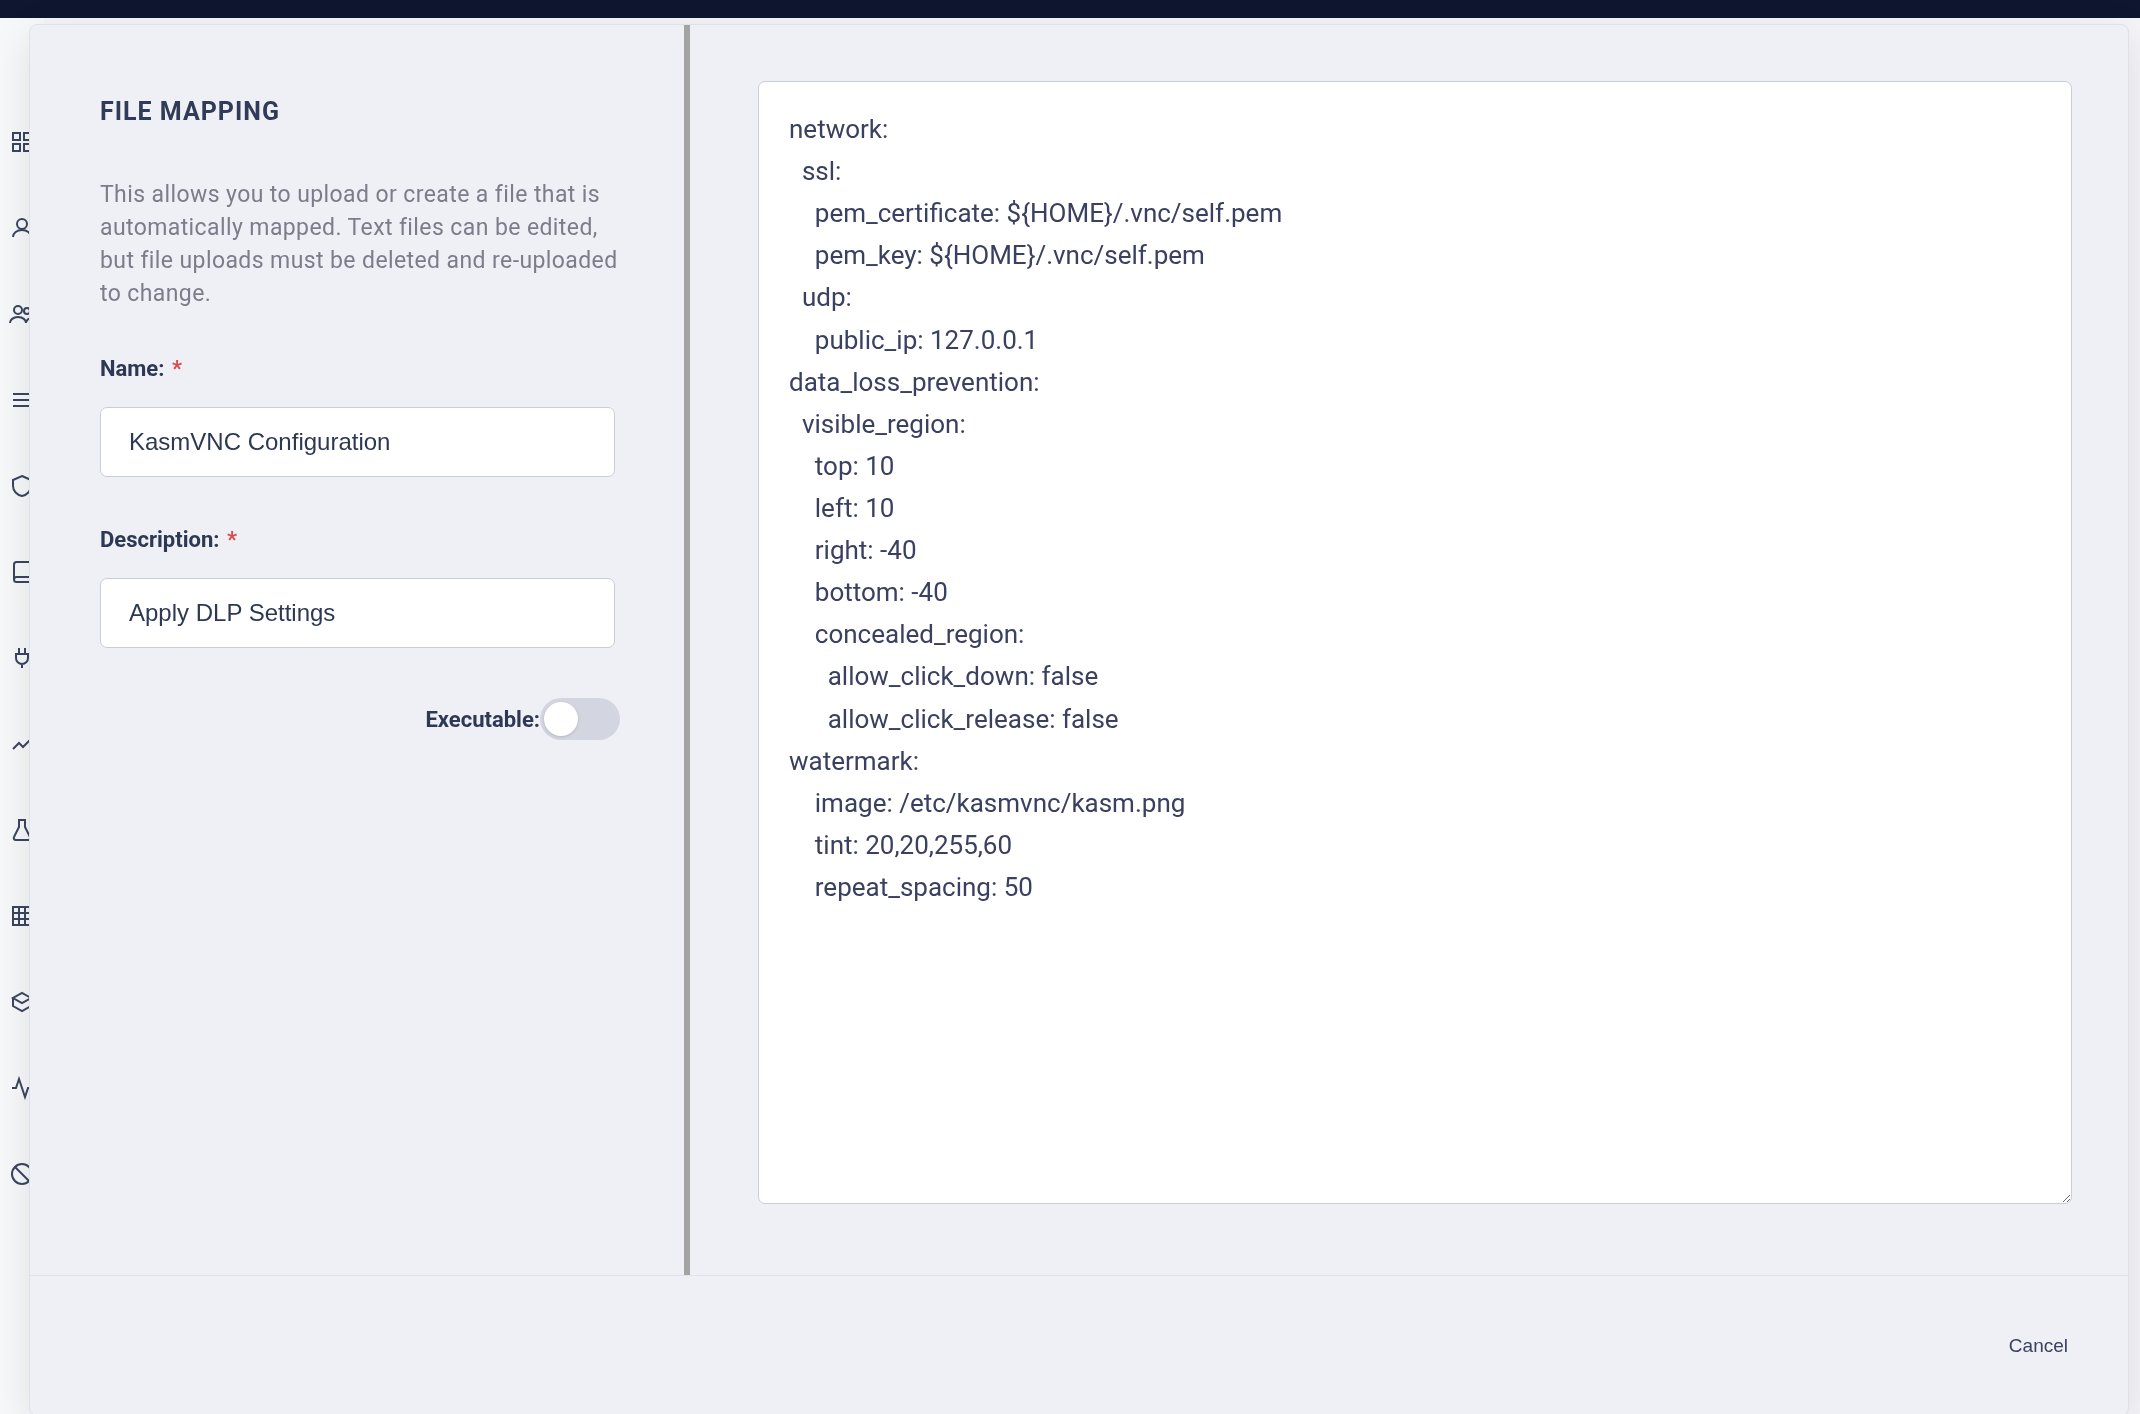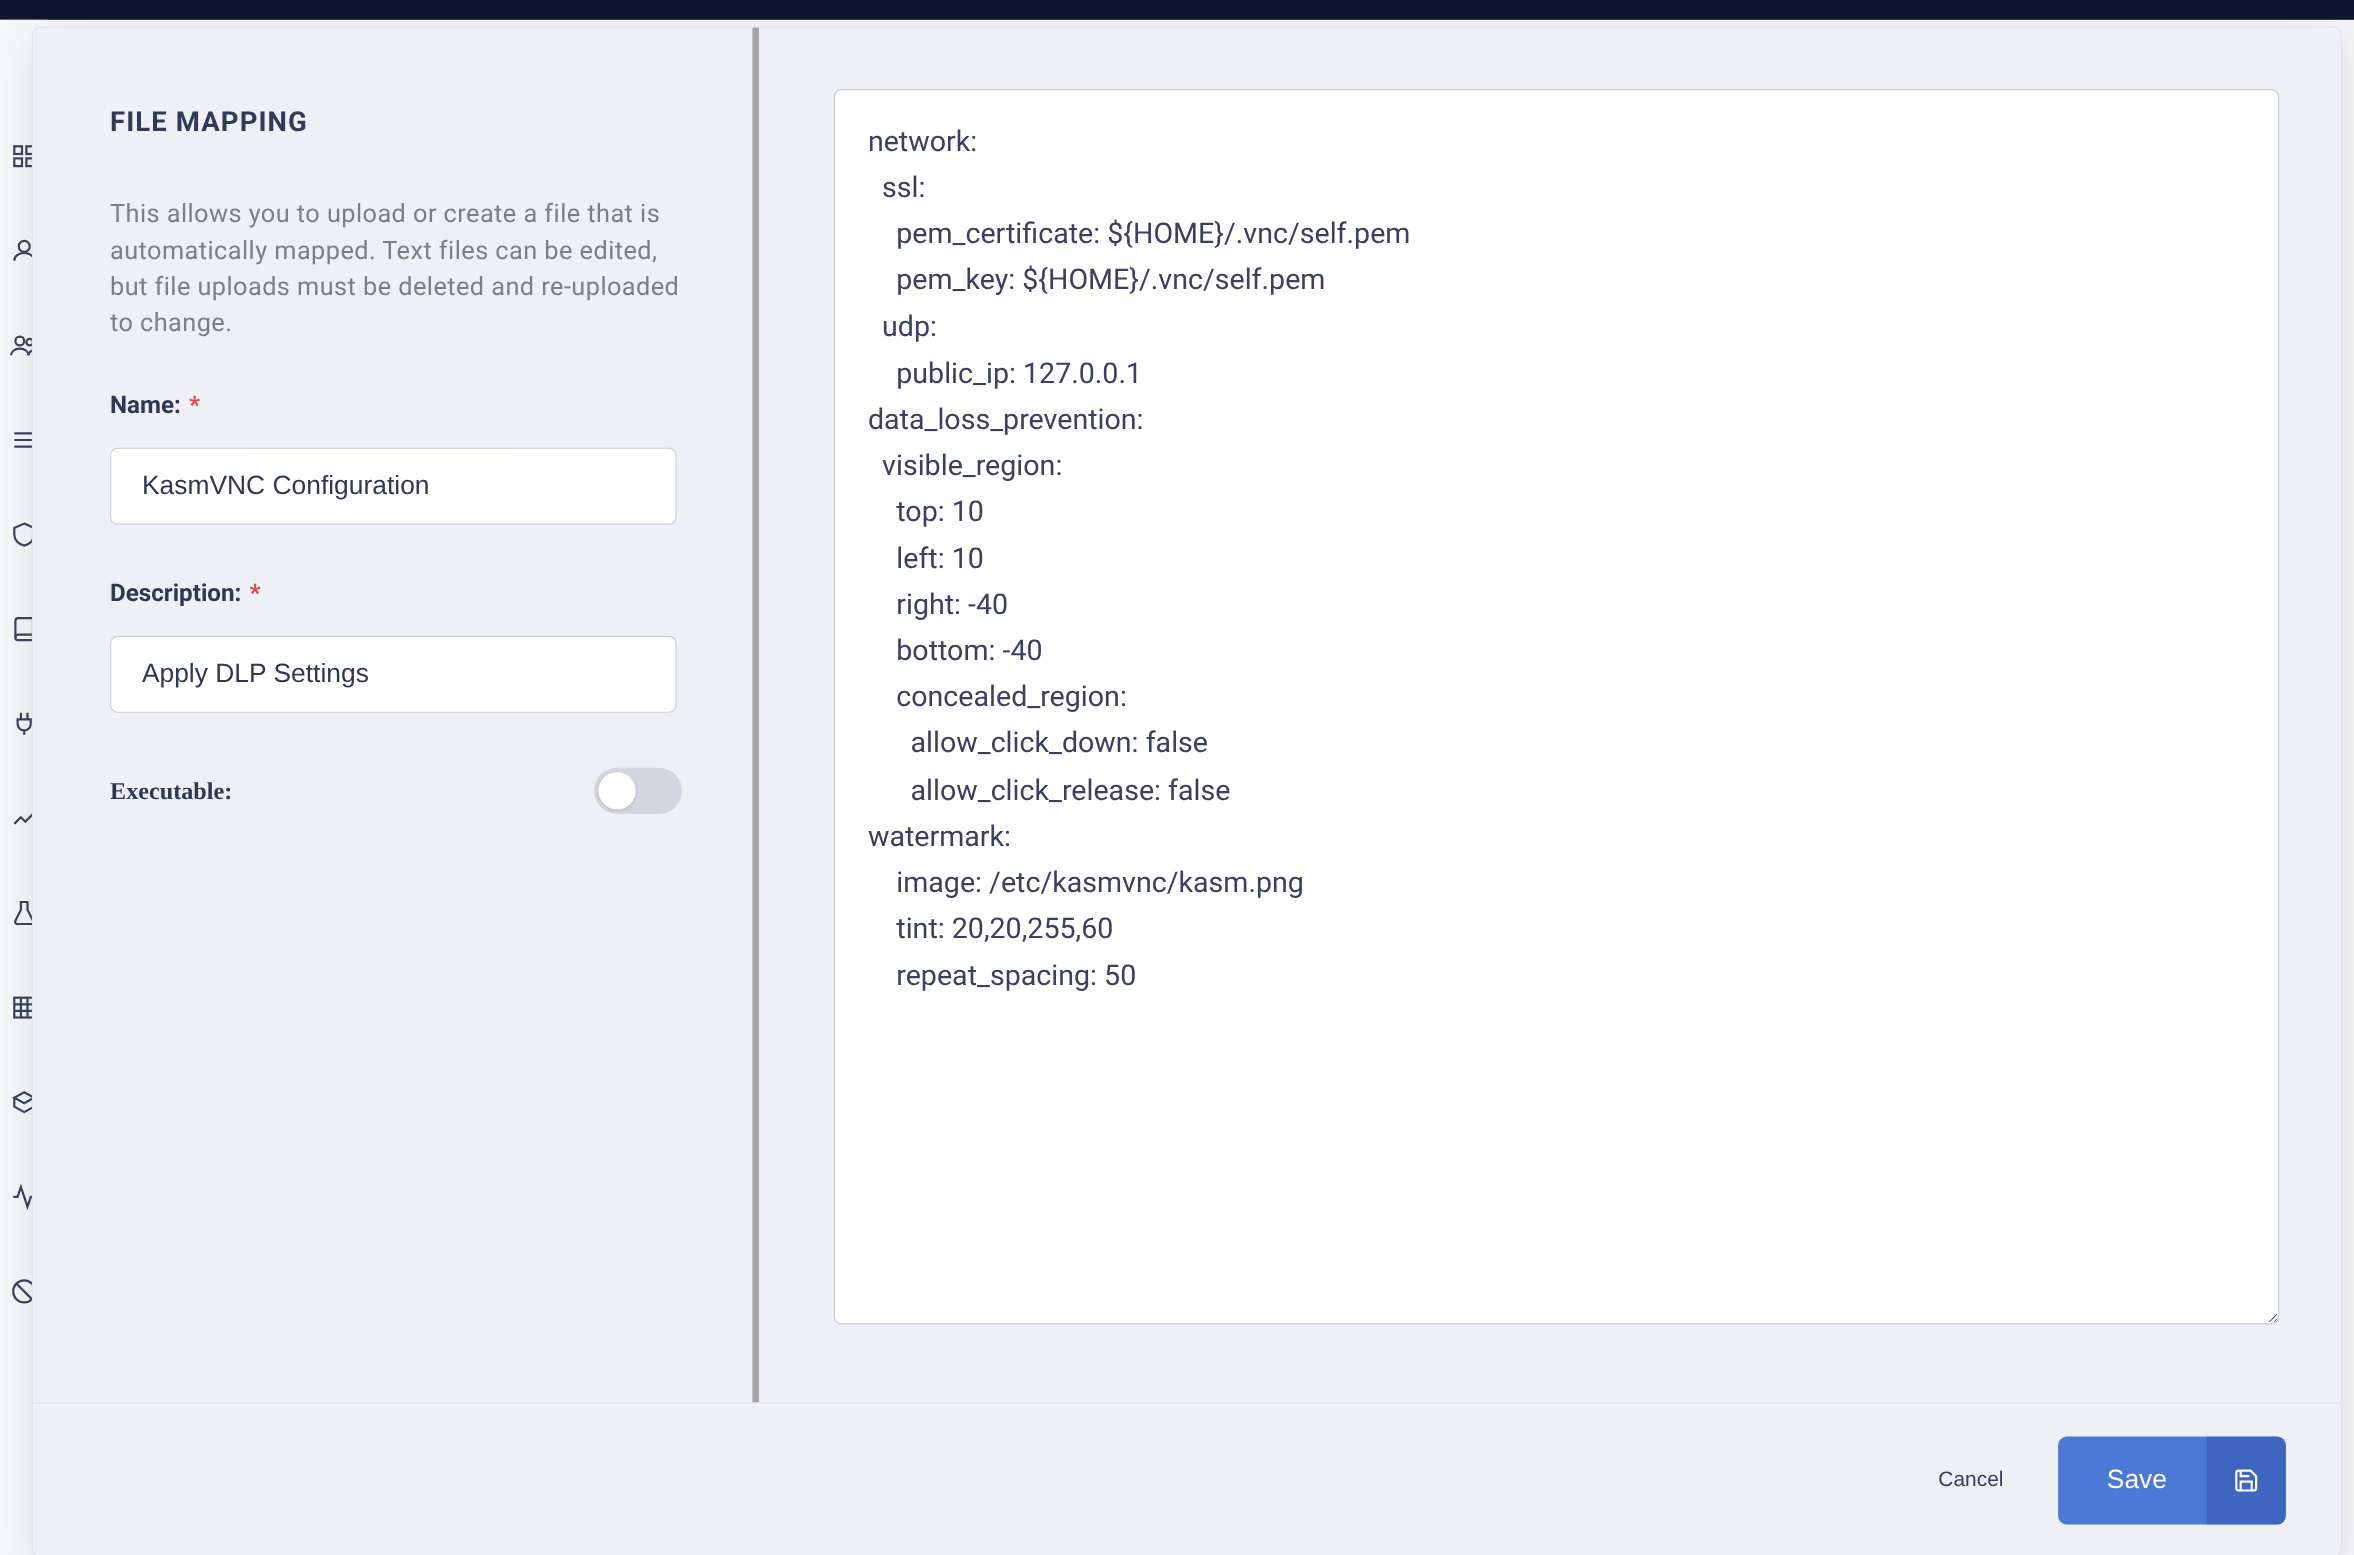--- a/index.html
+++ b/index.html
@@ -137,24 +137,23 @@
       background: #ffffff;
       border: 1px solid #c7cdd9;
       border-radius: 7px;
       padding: 0 28px;
       font-size: 24px;
       color: #2d3852;
     }
     .toggle-row {
       display: flex;
       align-items: center;
-      justify-content: space-between;
+      justify-content: flex-end;
       width: 520px;
       margin-bottom: 22px;
-      font-family: Liberation Serif, serif;
     }
     .toggle-label {
       font-size: 22px;
       font-weight: 700;
       color: #2d3852;
     }
     .toggle {
       width: 80px;
       height: 42px;
       background: #d3d6e0;
@@ -367,25 +366,15 @@
       allow_click_release: false
 watermark:
     image: /etc/kasmvnc/kasm.png
     tint: 20,20,255,60
     repeat_spacing: 50</textarea>
       </div>
     </div>
 
     <div class="modal-footer">
       <button class="btn-cancel">Cancel</button>
-      <button class="btn-save">
-        <span class="btn-save-label">Save</span>
-        <span class="btn-save-icon">
-          <svg width="24" height="24" viewBox="0 0 24 24" fill="none" stroke="currentColor" stroke-width="2">
-              <path d="M19 21H5a2 2 0 0 1-2-2V5a2 2 0 0 1 2-2h11l5 5v11a2 2 0 0 1-2 2z"></path>
-              <polyline points="17 21 17 13 7 13 7 21"></polyline>
-              <polyline points="7 3 7 8 15 8"></polyline>
-            </svg>
-        </span>
-      </button>
     </div>
   </div>
 </div>
 
 </body></html>

